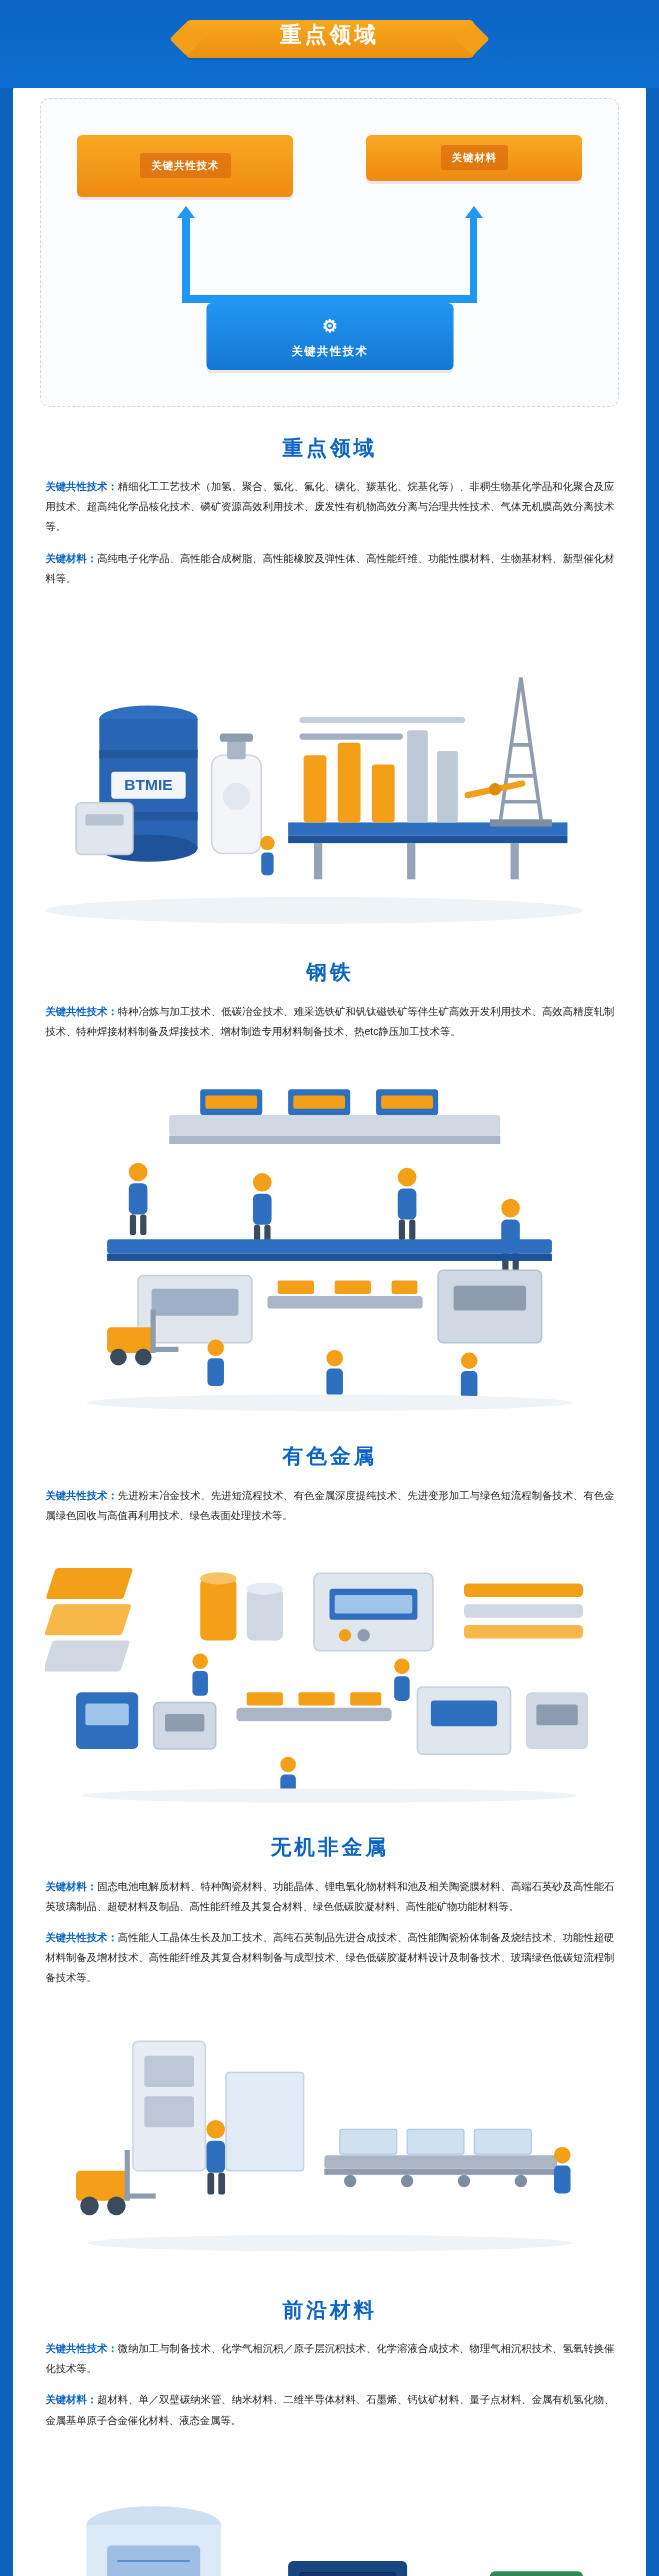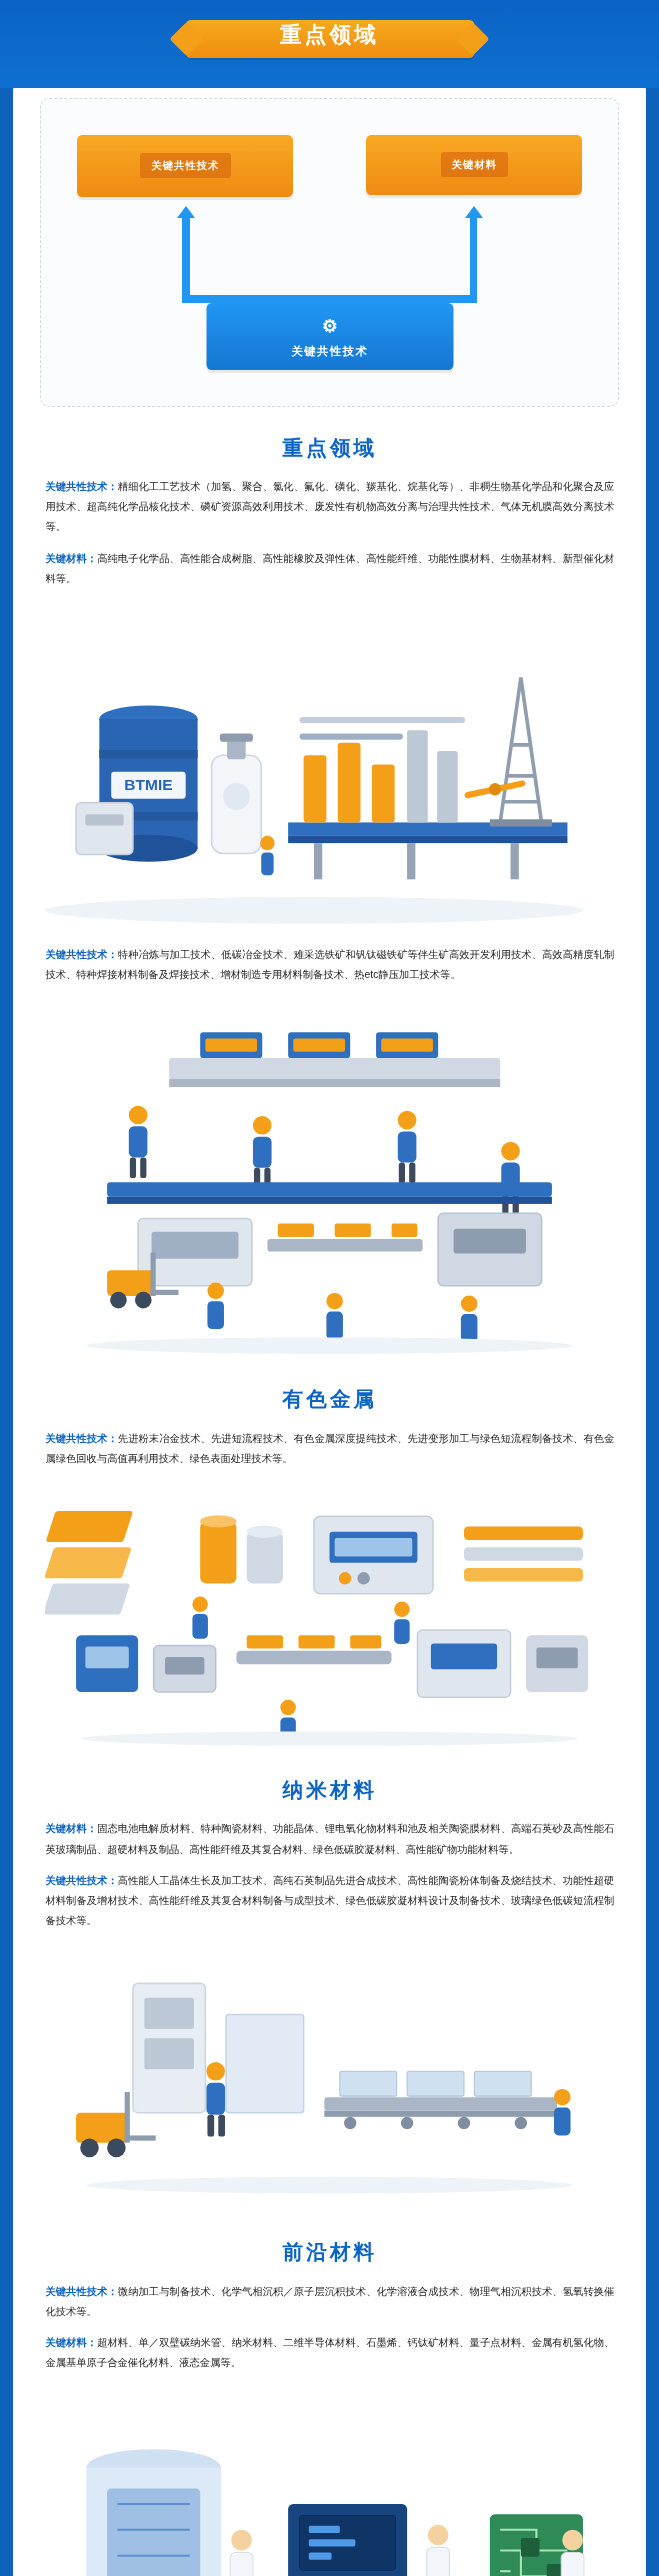--- a/index.html
+++ b/index.html
@@ -89,21 +89,21 @@
     display: flex;
     align-items: center;
     justify-content: center;
     box-shadow: 0 3.1px 0 rgba(0,0,0,0.08);
   }
   .dg-orange1 {
     left: 36px; top: 36px; width: 216px; height: 62px;
     background: linear-gradient(180deg,#f8a823 0%, #ef8a12 100%);
   }
   .dg-orange2 {
-    right: 36px; top: 36px; width: 216px; height: 60px;
+    right: 36px; top: 36px; width: 216px; height: 46px;
     background: linear-gradient(180deg,#f8a823 0%, #ef8a12 100%);
   }
   .dg-orange-inner {
     background: rgba(210,95,10,0.55);
     border-radius: 3.1px;
     padding: 5.2px 11.3px;
     font-size: 10.3px;
     letter-spacing: 1px;
   }
   .dg-blue {
@@ -277,20 +277,21 @@
 
           <g>
             <circle cx="430" cy="470" r="14" fill="#f3a018"></circle>
             <rect x="418" y="488" width="24" height="44" rx="8" fill="#2f6fc0"></rect>
           </g>
         </svg>
       </div>
     </div>
 
     <div class="section">
+      <div class="section-title">钢铁</div>
       <p class="para">
         <span class="lead">关键共性技术：</span><span>特种冶炼与加工技术、低碳冶金技术、难采选铁矿和钒钛磁铁矿等伴生矿高效开发利用技术、高效高精度轧制技术、特种焊接材料制备及焊接技术、增材制造专用材料制备技术、热etc静压加工技术等。</span>
       </p>
       <div class="illus">
         <svg viewBox="0 0 1100 700" xmlns="http://www.w3.org/2000/svg">
           <rect width="1100" height="700" fill="#ffffff"></rect>
 
           <g>
             <rect x="240" y="120" width="640" height="40" rx="6" fill="#cfd8e3"></rect>
             <rect x="240" y="160" width="640" height="16" fill="#aab6c6"></rect>
@@ -442,21 +443,21 @@
               <circle cx="0" cy="0" r="15" fill="#f3a018"></circle>
               <rect x="-15" y="19" width="30" height="48" rx="9" fill="#2f6fc0"></rect>
             </g>
           </g>
           <ellipse cx="550" cy="500" rx="480" ry="14" fill="#eef3f8"></ellipse>
         </svg>
       </div>
     </div>
 
     <div class="section">
-      <div class="section-title">纳米材料</div>
+      <div class="section-title">无机非金属</div>
       <p class="para">
         <span class="lead">关键材料：</span><span>固态电池电解质材料、特种陶瓷材料、功能晶体、锂电氧化物材料和池及相关陶瓷膜材料、高端石英砂及高性能石英玻璃制品、超硬材料及制品、高性能纤维及其复合材料、绿色低碳胶凝材料、高性能矿物功能材料等。</span>
       </p>
       <p class="para">
         <span class="lead">关键共性技术：</span><span>高性能人工晶体生长及加工技术、高纯石英制品先进合成技术、高性能陶瓷粉体制备及烧结技术、功能性超硬材料制备及增材技术、高性能纤维及其复合材料制备与成型技术、绿色低碳胶凝材料设计及制备技术、玻璃绿色低碳短流程制备技术等。</span>
       </p>
       <div class="illus">
         <svg viewBox="0 0 1100 520" xmlns="http://www.w3.org/2000/svg">
           <rect width="1100" height="520" fill="#ffffff"></rect>
 

